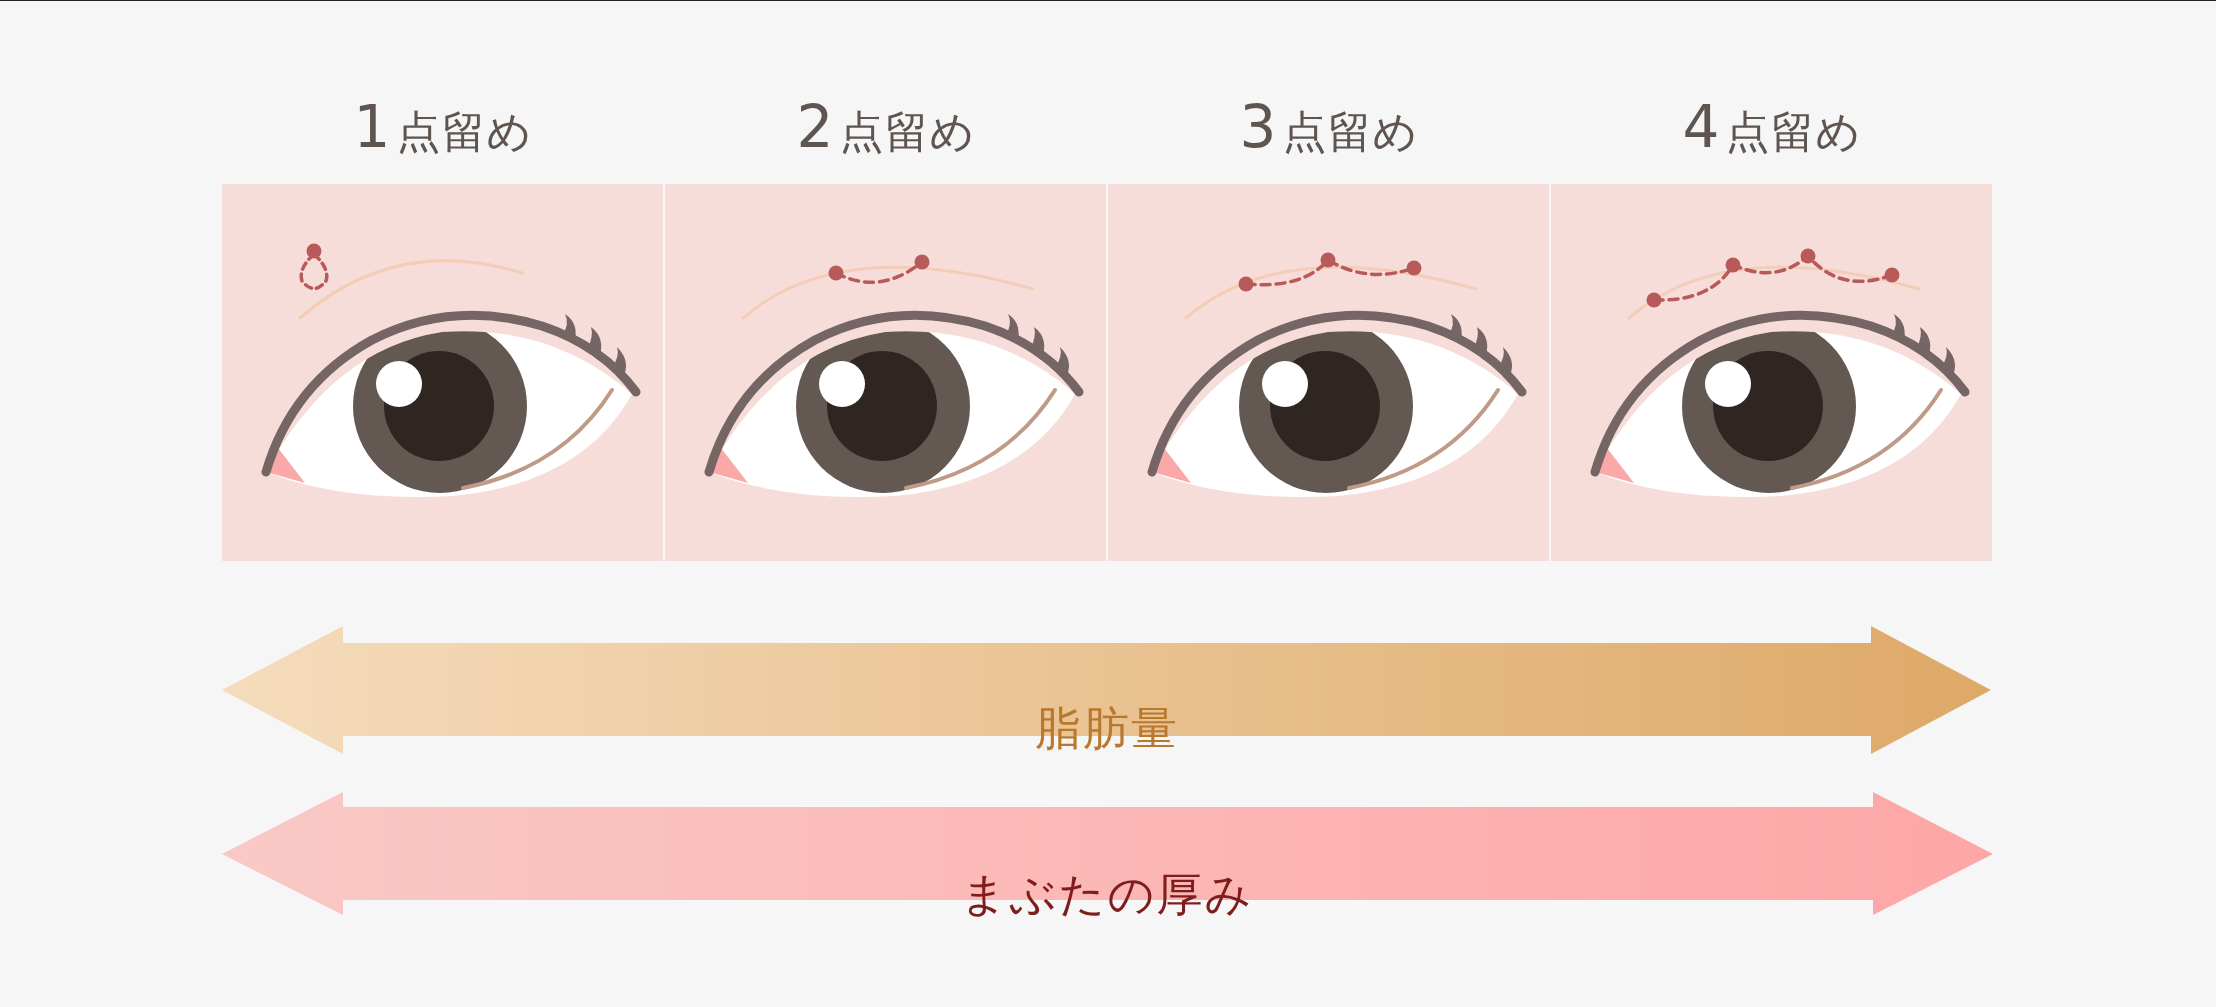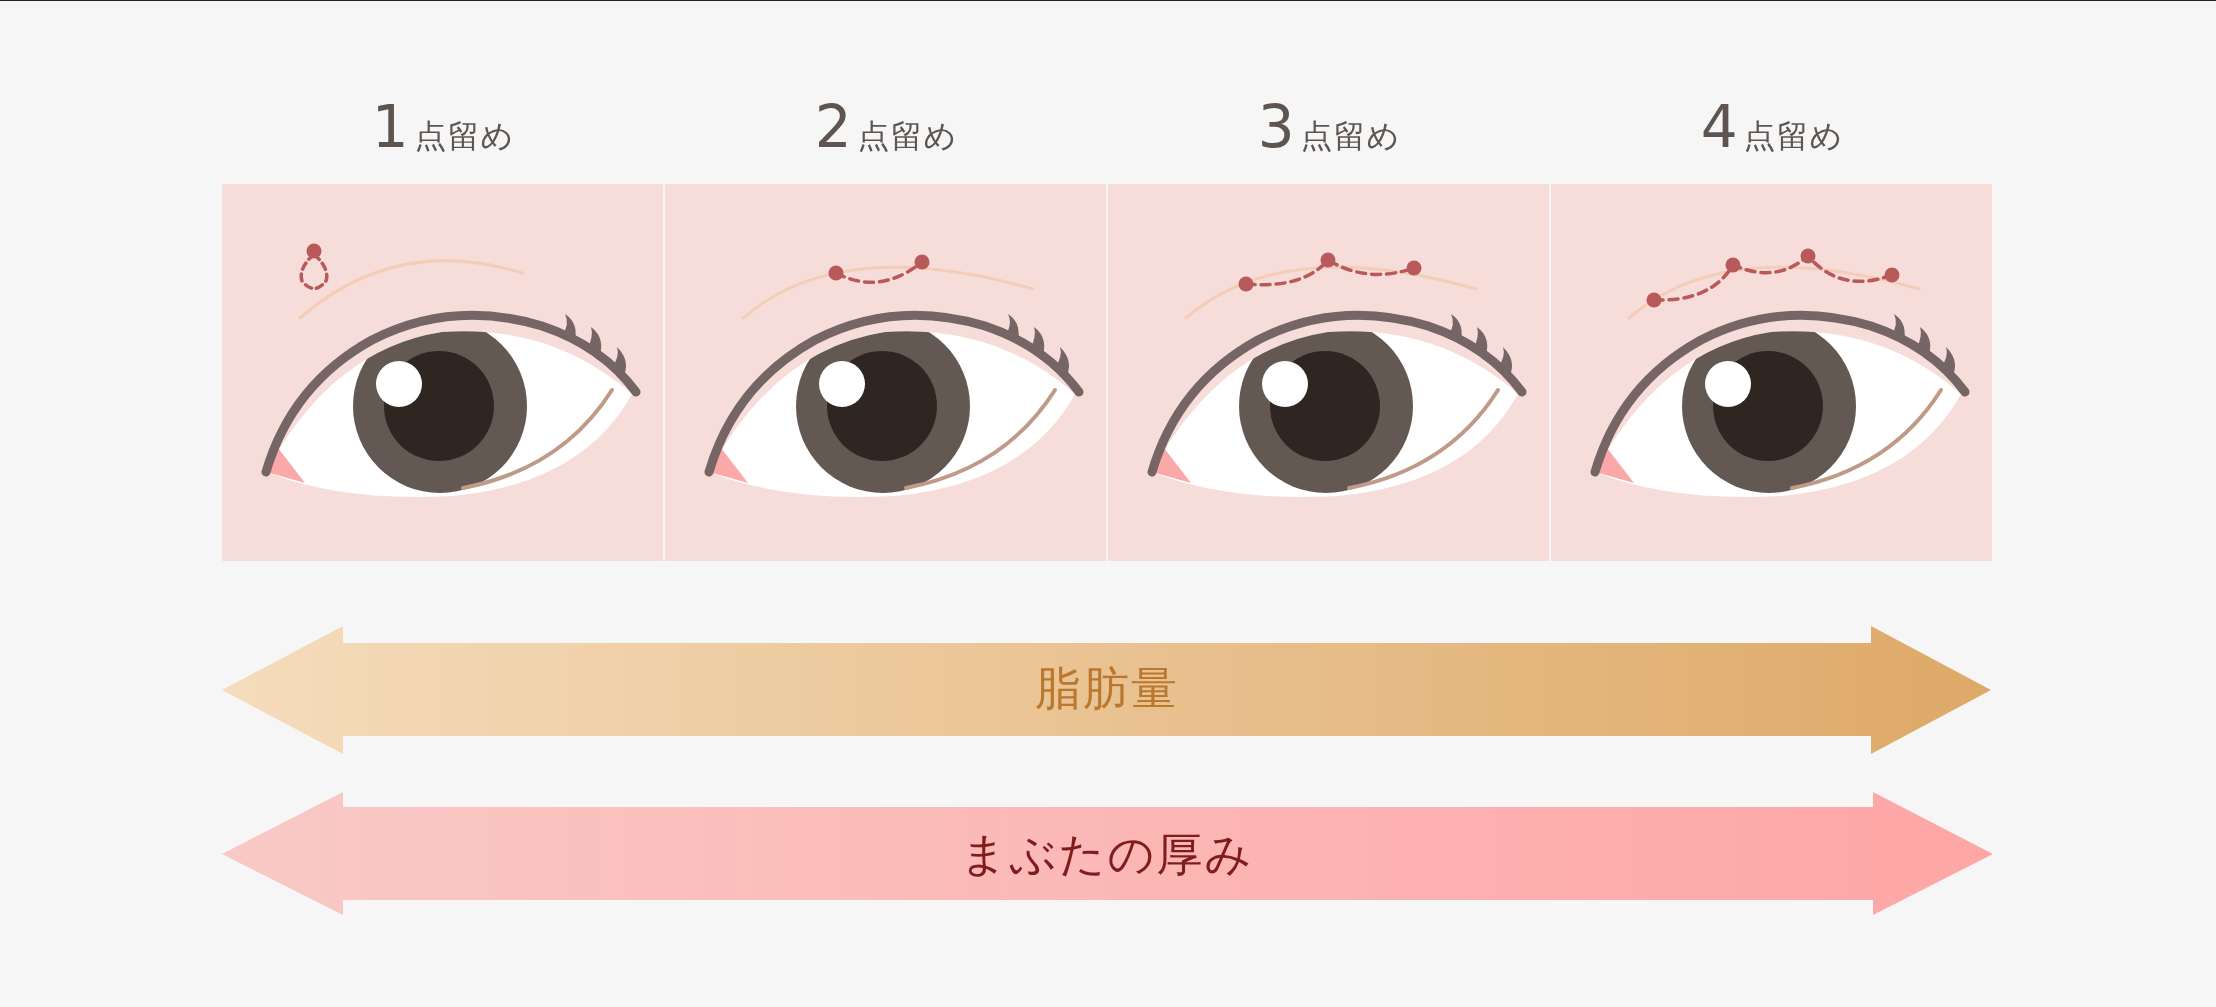--- a/index.html
+++ b/index.html
@@ -32,21 +32,21 @@
       color: #5f5550;
       white-space: nowrap;
     }
     .heading .num {
       font-size: 58px;
       font-weight: normal;
       margin-right: 6px;
       line-height: 70px;
     }
     .heading .label {
-      font-size: 32px;
+      font-size: 44px;
       line-height: 70px;
       letter-spacing: 1px;
     }
     .panels {
       position: absolute;
       left: 222px;
       top: 184px;
       width: 1770px;
       height: 377px;
       display: flex;
@@ -69,20 +69,21 @@
       width: 1770px;
     }
     .arrow svg { position: absolute; left: 0; top: 0; }
     .arrow-label {
       position: absolute;
       left: 0; right: 0;
       text-align: center;
       font-size: 46px;
       letter-spacing: 2px;
       white-space: nowrap;
+      margin-top: 40px;
     }
   </style>
 </head>
 <body>
 
 <div class="stage">
   <div class="top-border"></div>
 
   <div class="heading" style="left:222px;width:442px;">
     <span class="num">1</span>

